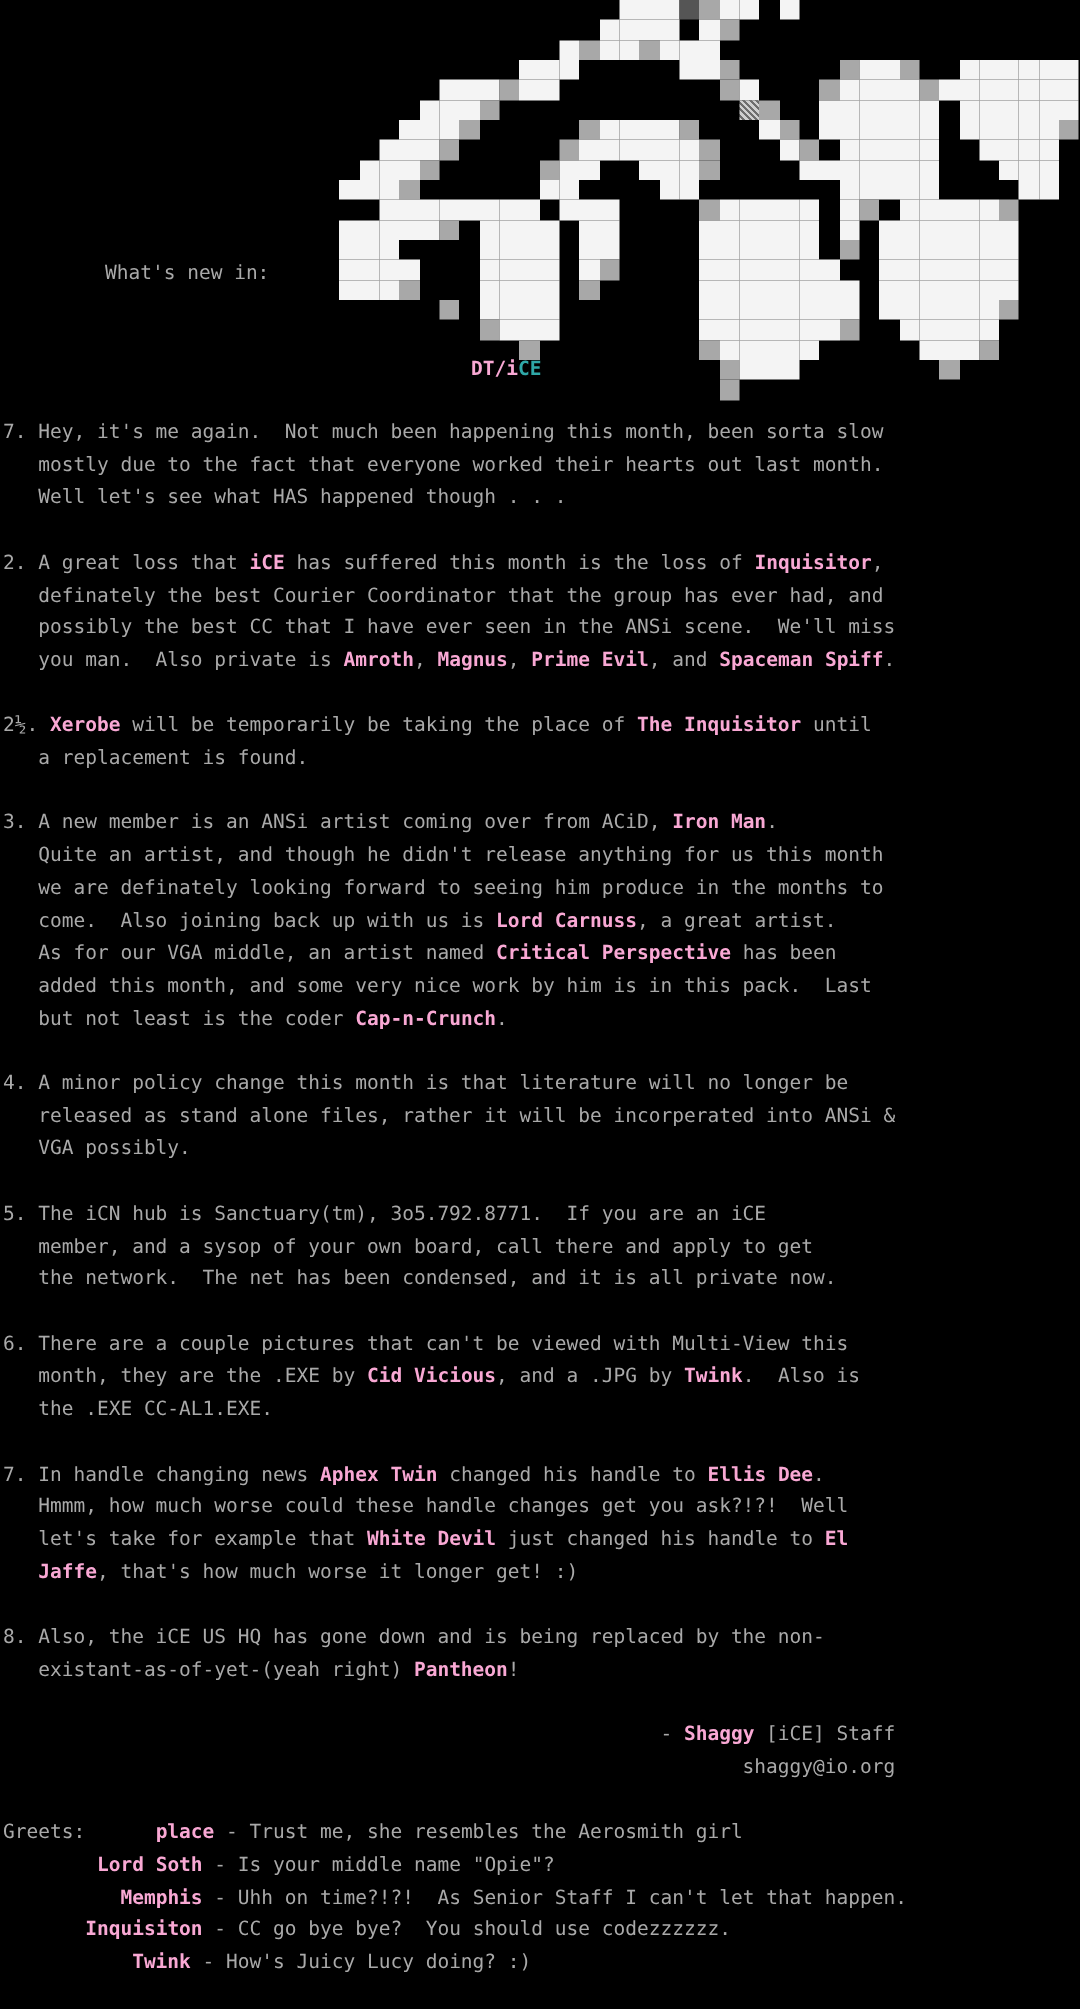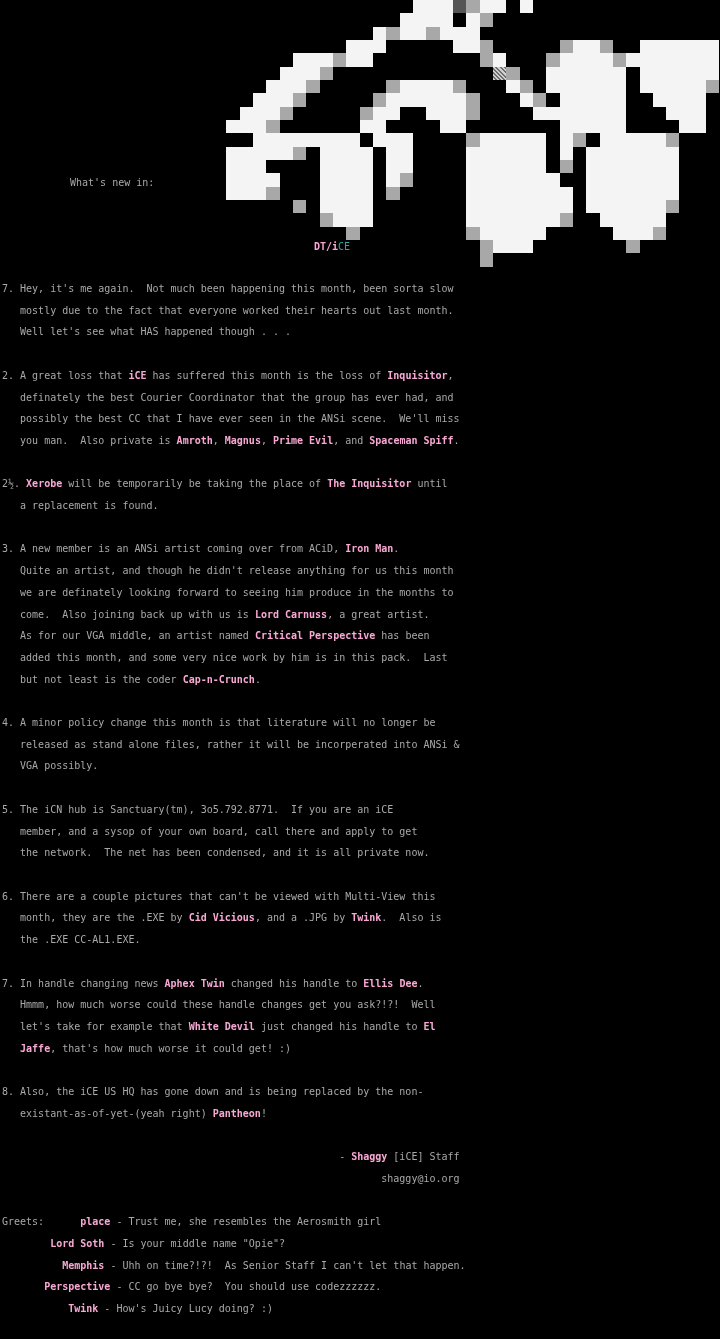--- a/index.html
+++ b/index.html
@@ -19,39 +19,39 @@
     grid-auto-rows:13.333px;
   }
   #logo .px{width:13.333px;height:13.333px;}
   #logo .w{background:#f4f4f4;}
   #logo .g{background:#a8a8a8;}
   #logo .d{background:#555555;}
   #logo .h{background:repeating-linear-gradient(45deg,#cfcfcf 0 1.5px,#6e6e6e 1.5px 3px);}
   
   .mono{
     font-family:"DejaVu Sans Mono", monospace;
-    font-size:10px;
+    font-size:13px;
     line-height:21.7px;
     color:#a9a9a9;
     white-space:pre;
   }
   #whats-new{
     position:absolute;left:70px;top:172px;
     margin:0;
   }
   #logo-caption{
     position:absolute;left:314px;top:236px;
     margin:0;
   }
   #doc{
     position:absolute;left:2px;top:278px;
     margin:0;
   }
   .b{color:#f9a8d4;font-weight:bold;}
-  .cy{color:#2fa8a8;font-weight:normal;text-align:center;}
+  .cy{color:#2fa8a8;font-weight:bold;text-align:center;}
 </style>
 </head>
 <body>
 
 <div id="screen" style="background: rgb(0, 0, 0);">
   <div id="logo">
       <div class="px"></div>
       <div class="px"></div>
       <div class="px"></div>
       <div class="px"></div>
@@ -842,27 +842,27 @@
 <span>   member, and a sysop of your own board, call there and apply to get</span>
 <span>   the network.  The net has been condensed, and it is all private now.</span>
 
 <span>6. There are a couple pictures that can't be viewed with Multi-View this</span>
 <span>   month, they are the .EXE by </span><span class="b">Cid Vicious</span><span>, and a .JPG by </span><span class="b">Twink</span><span>.  Also is</span>
 <span>   the .EXE CC-AL1.EXE.</span>
 
 <span>7. In handle changing news </span><span class="b">Aphex Twin</span><span> changed his handle to </span><span class="b">Ellis Dee</span><span>.</span>
 <span>   Hmmm, how much worse could these handle changes get you ask?!?!  Well</span>
 <span>   let's take for example that </span><span class="b">White Devil</span><span> just changed his handle to </span><span class="b">El</span>
-<span>   </span><span class="b">Jaffe</span><span>, that's how much worse it could get! :)</span>
+<span>   </span><span class="b">Jaffe</span><span>, that's how much worse it longer get! :)</span>
 
 <span>8. Also, the iCE US HQ has gone down and is being replaced by the non-</span>
 <span>   existant-as-of-yet-(yeah right) </span><span class="b">Pantheon</span><span>!</span>
 
 <span>                                                        - </span><span class="b">Shaggy</span><span> [iCE] Staff</span>
 <span>                                                               shaggy@io.org</span>
 
 <span>Greets:      </span><span class="b">place</span><span> - Trust me, she resembles the Aerosmith girl</span>
 <span>        </span><span class="b">Lord Soth</span><span> - Is your middle name "Opie"?</span>
 <span>          </span><span class="b">Memphis</span><span> - Uhh on time?!?!  As Senior Staff I can't let that happen.</span>
-<span>       </span><span class="b">Perspective</span><span> - CC go bye bye?  You should use codezzzzzz.</span>
+<span>       </span><span class="b">Inquisiton</span><span> - CC go bye bye?  You should use codezzzzzz.</span>
 <span>           </span><span class="b">Twink</span><span> - How's Juicy Lucy doing? :)</span>
 </pre>
 </div>
 
 </body></html>

